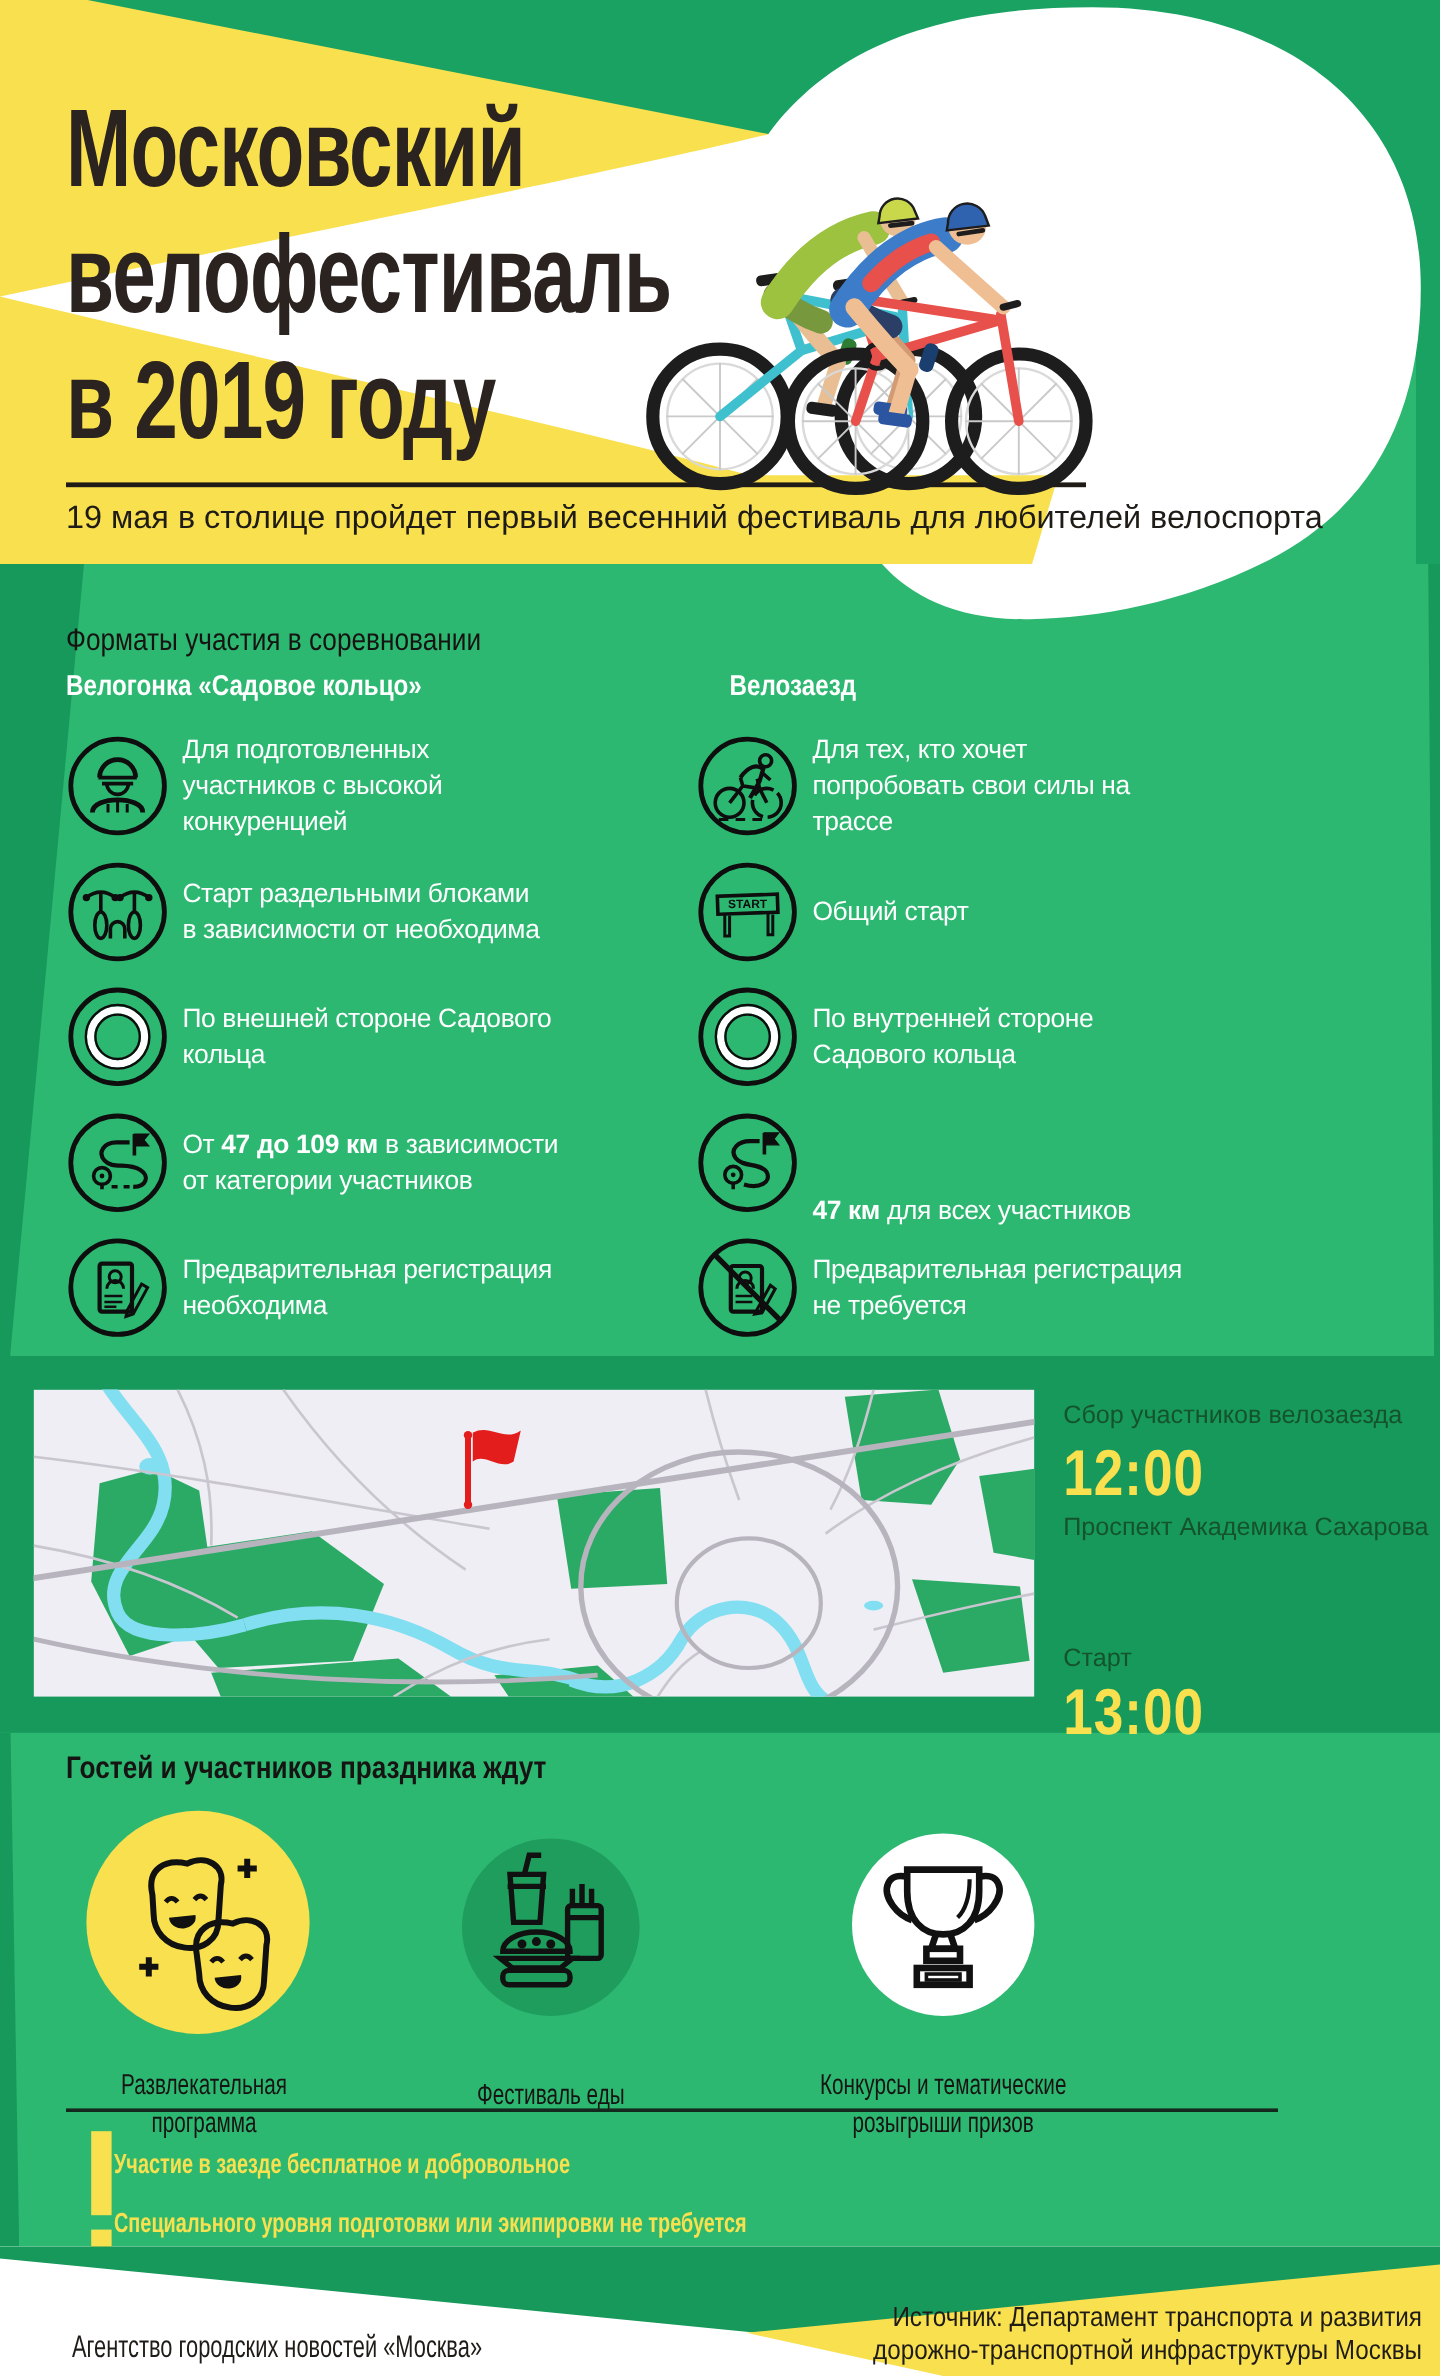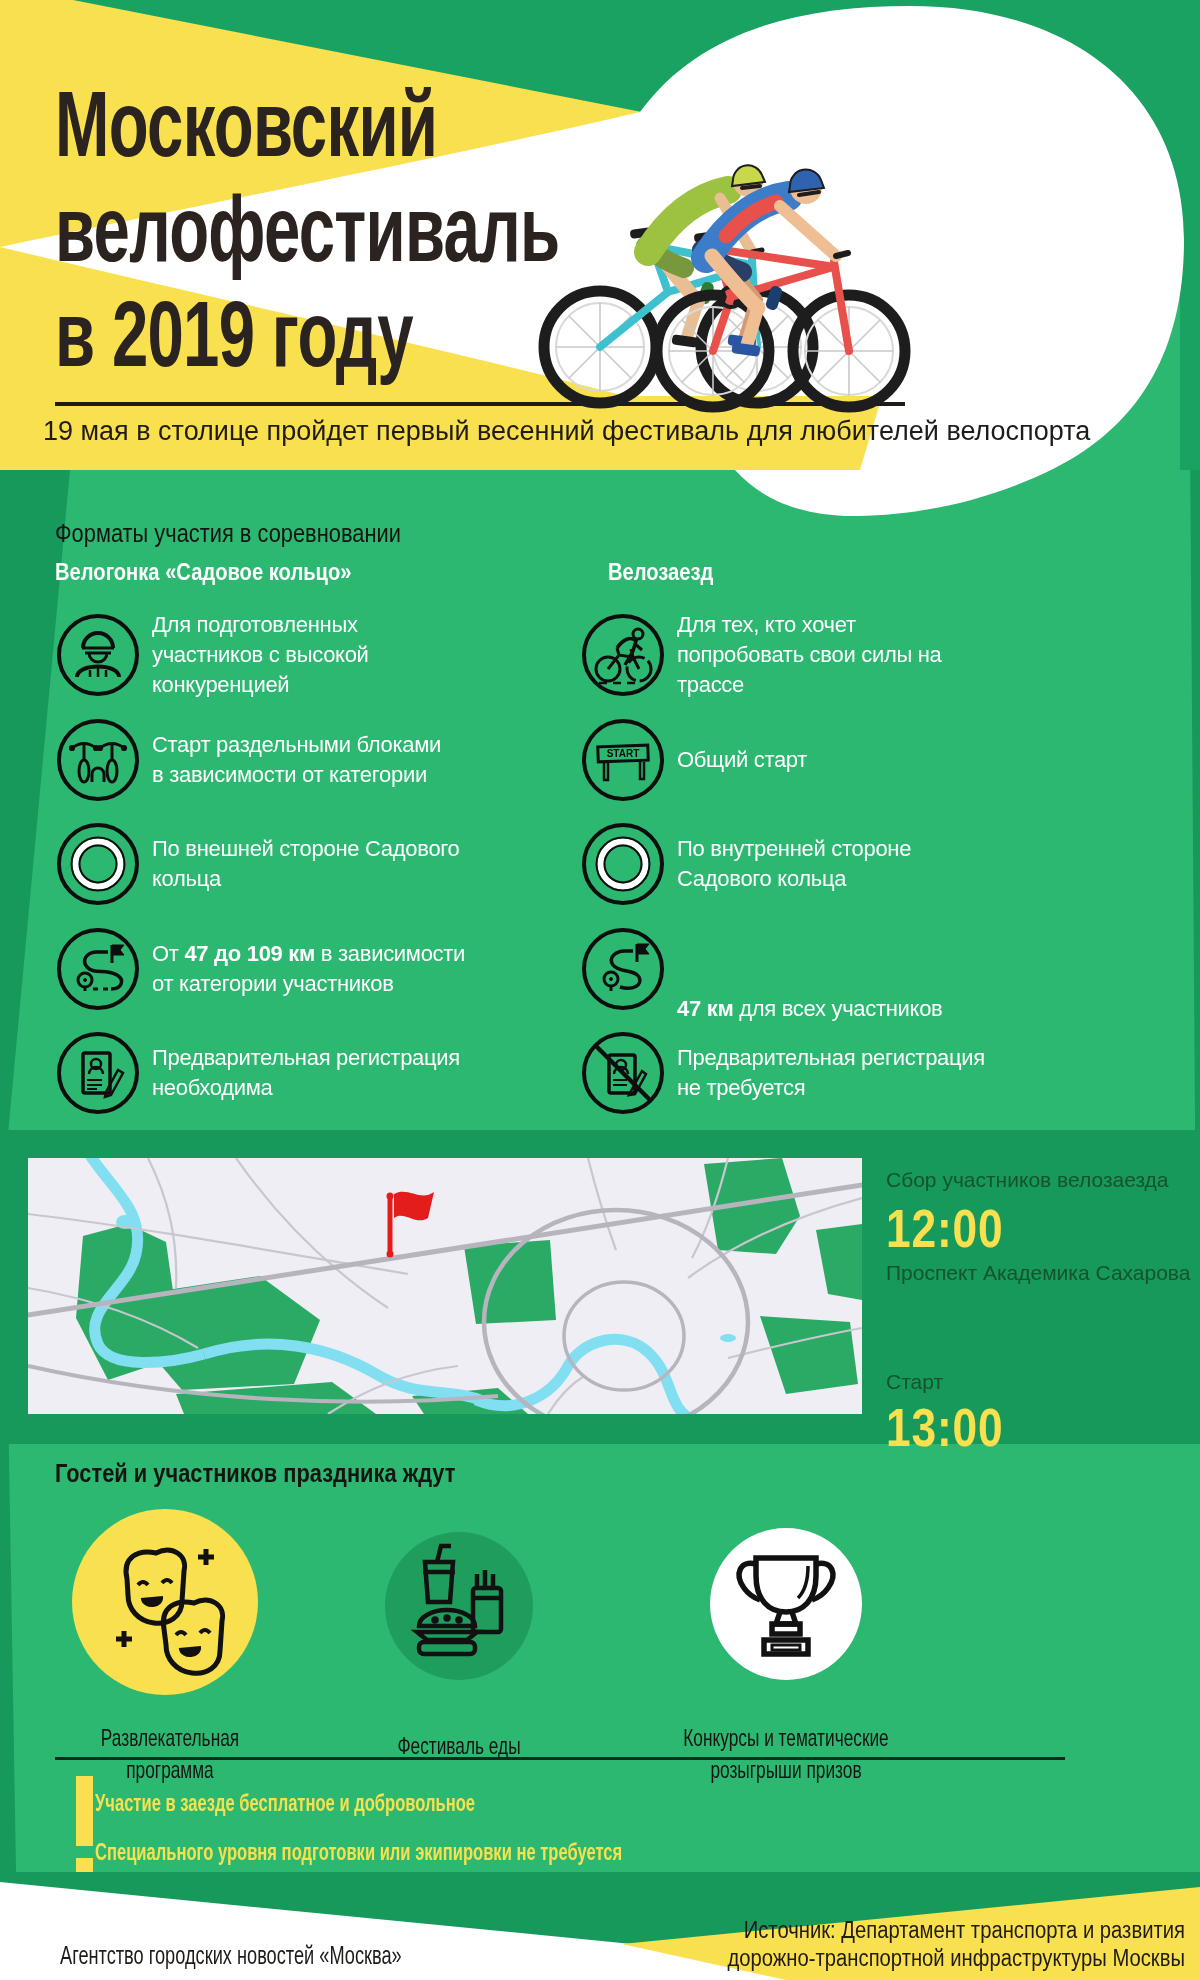--- a/index.html
+++ b/index.html
@@ -3,21 +3,21 @@
 <meta charset="utf-8">
 <style>
   html,body{margin:0;padding:0;background:#777;}
   .poster{position:relative;width:1200px;height:1980px;margin:0 auto;overflow:hidden;
     background:var(--green_bright,#2DB872);
     font-family:"Liberation Sans","DejaVu Sans",sans-serif;}
   .abs{position:absolute;}
   svg{display:block;}
   .title-line{position:absolute;left:55px;font-weight:bold;font-size:92px;color:#2B2320;
     transform:scaleX(.71);transform-origin:left top;letter-spacing:-1px;white-space:nowrap;}
-  .subtitle{position:absolute;left:43px;top:416px;font-size:27px;color:#1F1B17;white-space:nowrap;}
+  .subtitle{position:absolute;left:55px;top:416px;font-size:27px;color:#1F1B17;white-space:nowrap;}
   .h-black{position:absolute;font-size:26px;color:#161412;transform:scaleX(.84);transform-origin:left center;white-space:nowrap;}
   .col-title{position:absolute;font-size:24px;font-weight:bold;color:#fff;transform:scaleX(.84);transform-origin:left center;white-space:nowrap;}
   .row-text{position:absolute;display:flex;align-items:center;height:110px;
     font-size:22px;line-height:30px;color:#fff;letter-spacing:-.3px;white-space:pre-line;}
   .row-text b{font-weight:bold;}
   .icon-circle{position:absolute;width:84px;height:84px;}
   .map-band{position:absolute;left:0;top:1130px;width:1200px;height:314px;background:var(--green_dark,#17995C);}
   .panel-white{position:absolute;left:886px;font-size:21px;color:#14532d;white-space:pre-line;line-height:30px;}
   .panel-time{position:absolute;left:886px;font-size:54px;font-weight:bold;color:var(--yellow,#F9E04E);
     transform:scaleX(.82);transform-origin:left top;letter-spacing:1px;}
@@ -282,21 +282,21 @@
     </svg>
   </div>
 
   <div class="row-text" style="left:152px;top:600px;width:350px;z-index:2;">
     <span><span>Для подготовленных
 участников с высокой
 конкуренцией</span><b></b><span></span></span>
   </div>
   <div class="row-text" style="left:152px;top:705px;width:350px;z-index:2;">
     <span><span>Старт раздельными блоками
-в зависимости от категории</span><b></b><span></span></span>
+в зависимости от необходима</span><b></b><span></span></span>
   </div>
   <div class="row-text" style="left:152px;top:809px;width:350px;z-index:2;">
     <span><span>По внешней стороне Садового
 кольца</span><b></b><span></span></span>
   </div>
   <div class="row-text" style="left:152px;top:914px;width:360px;z-index:2;">
     <span><span>От </span><b>47 до 109 км</b><span> в зависимости
 от категории участников</span></span>
   </div>
   <div class="row-text" style="left:152px;top:1018px;width:350px;z-index:2;">

